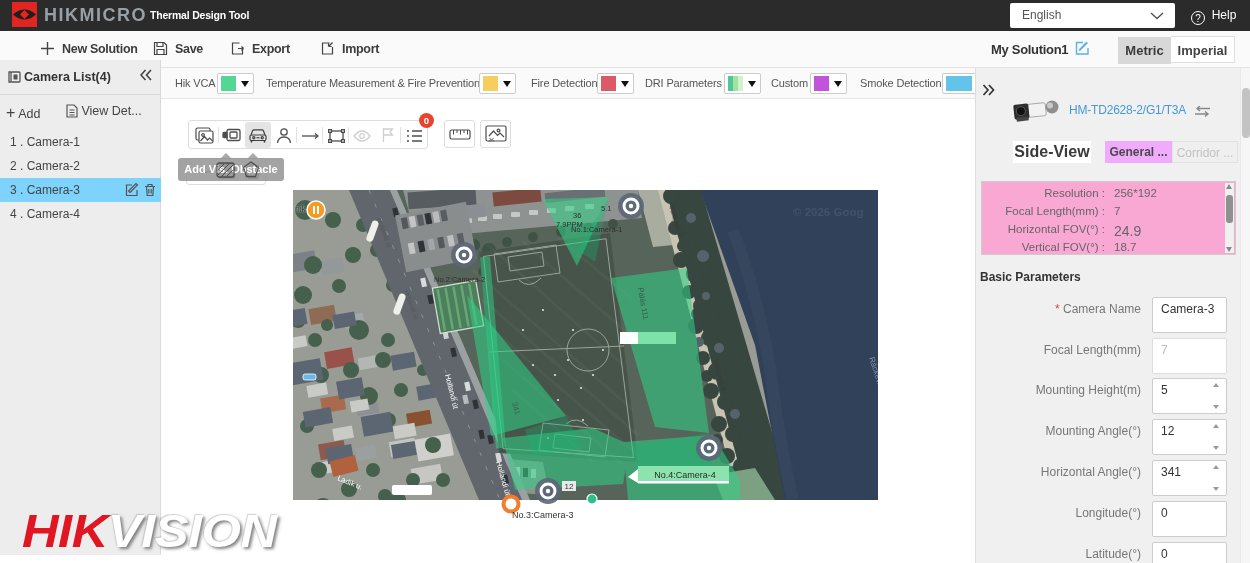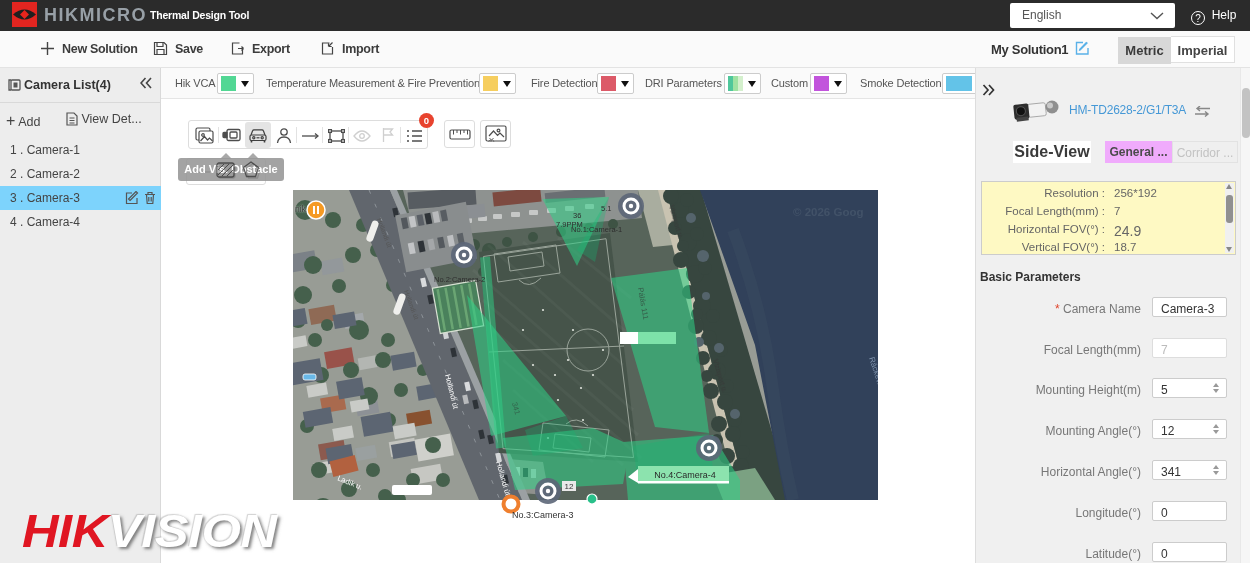--- a/index.html
+++ b/index.html
@@ -21,21 +21,21 @@
     font-weight:bold; letter-spacing:-0.3px; color:#3c3c3c; }
   .tbitem svg { vertical-align:-3px; margin-right:7px; }
   #mysol { position:absolute; left:991px; top:0; height:37px; line-height:37px;
     font-size:13px; font-weight:bold; letter-spacing:-0.3px; color:#333; }
   #unitbtns { position:absolute; left:1118px; top:5px; height:27px; white-space:nowrap; }
   .ubtn { display:inline-block; height:27px; line-height:27px; text-align:center; font-size:13px;
     font-weight:bold; }
   #metric { width:53px; background:#d8d8d8; color:#3a3a3a; }
   #imperial { width:64px; background:#fff; color:#444; border:1px solid #e0e0e0; border-left:none; }
   
-  #sidebar { position:absolute; left:0; top:68px; width:161px; height:495px; background:#ededed;
+  #sidebar { position:absolute; left:0; top:60px; width:161px; height:495px; background:#ededed;
     border-right:1px solid #d9d9d9; }
   #sbhead { position:absolute; left:0; top:0; width:100%; height:35px; border-bottom:1px solid #d9d9d9; }
   #sbhead .ttl { position:absolute; left:24px; top:10px; font-size:12.5px; font-weight:bold; color:#333; }
   #sbhead .coll { position:absolute; right:8px; top:9px; color:#555; }
   .sbbtn { position:absolute; top:44px; font-size:12.5px; color:#444; }
   .listitem { position:absolute; left:0; width:161px; height:24px; line-height:24px;
     font-size:12px; color:#444; padding-left:10px; }
   .listitem.sel { background:#7dd3fc; }
   
   #legend { position:absolute; left:161px; top:68px; width:814px; height:31px; background:#fafafa;
@@ -68,21 +68,21 @@
     font-weight:bold; text-align:center; line-height:23px; }
   
   #panel { position:absolute; left:975px; top:68px; width:265px; height:495px; background:#f0f0f0;
     border-left:1px solid #ddd; }
   #pgsb { position:absolute; left:1240px; top:68px; width:10px; height:495px; background:#f6f6f6;
     border-left:1px solid #e8e8e8; }
   #pgsb .thumb { position:absolute; left:1px; top:20px; width:8px; height:50px; background:#c3c3c3;
     border-radius:4px; }
   .frow { position:absolute; left:0; width:265px; height:24px; }
   .flabel { position:absolute; right:100px; top:5px; font-size:12px; color:#777; white-space:nowrap; }
-  .finput { position:absolute; left:176px; top:0; width:75px; height:20px; background:#fff;
+  .finput { position:absolute; left:176px; top:0; width:75px; height:36px; background:#fff;
     border:1px solid #ccc; border-radius:2px; font-size:12px; color:#333; line-height:22px;
     padding-left:8px; white-space:nowrap; overflow:hidden; }
   .finput.spin::before { content:""; position:absolute; right:7px; top:4px; width:0; height:0;
     border-left:3.5px solid transparent; border-right:3.5px solid transparent;
     border-bottom:4.5px solid #999; }
   .finput.spin::after { content:""; position:absolute; right:7px; bottom:4px; width:0; height:0;
     border-left:3.5px solid transparent; border-right:3.5px solid transparent;
     border-top:4.5px solid #999; }
   
   #hikv { position:absolute; left:22px; top:503px; font-size:47px; font-weight:bold;
@@ -658,21 +658,21 @@
   </svg>
   <div style="position:absolute;left:93px;top:35px;font-size:12px;letter-spacing:-0.2px;color:#4598d6;">HM-TD2628-2/G1/T3A</div>
   <svg style="position:absolute;left:218px;top:38px;" width="17" height="11" viewBox="0 0 17 11" fill="none" stroke="#888" stroke-width="1.4">
       <path d="M16 3H3M6 0.5L3 3l3 2.5" transform="translate(0,-0.5)"></path>
       <path d="M1 8h13M11 5.5L14 8l-3 2.5"></path>
     </svg>
   <div style="position:absolute;left:37px;top:73px;width:78px;height:22px;background:#fff;text-align:center;line-height:22px;font-size:16px;font-weight:bold;color:#3a3a3a;">Side-View</div>
   <div style="position:absolute;left:129px;top:73px;width:67px;height:22px;background:#f0abfc;text-align:center;line-height:22px;font-size:12px;font-weight:bold;color:#4a4a4a;">General ...</div>
   <div style="position:absolute;left:196px;top:73px;width:66px;height:22px;background:#efefef;border:1px solid #e2e2e2;text-align:center;line-height:22px;font-size:12px;color:#c2c2c2;">Corridor ...</div>
 
-  <div style="position:absolute;left:5px;top:113px;width:255px;height:74px;background:#fef9c3;border:1px solid #ccc;">
+  <div style="position:absolute;left:5px;top:113px;width:255px;height:74px;background:#f9a8d4;border:1px solid #ccc;">
     <div style="position:absolute;right:130px;top:5px;font-size:11.5px;color:#666;">Resolution :</div>
     <div style="position:absolute;left:132px;top:5px;font-size:11.5px;color:#666;">256*192</div>
     <div style="position:absolute;right:130px;top:23px;font-size:11.5px;color:#666;">Focal Length(mm) :</div>
     <div style="position:absolute;left:132px;top:23px;font-size:11.5px;color:#666;">7</div>
     <div style="position:absolute;right:130px;top:41px;font-size:11.5px;color:#666;">Horizontal FOV(°) :</div>
     <div style="position:absolute;left:132px;top:41px;font-size:14px;color:#666;">24.9</div>
     <div style="position:absolute;right:130px;top:59px;font-size:11.5px;color:#666;">Vertical FOV(°) :</div>
     <div style="position:absolute;left:132px;top:59px;font-size:11.5px;color:#666;">18.7</div>
     <div style="position:absolute;right:1px;top:1px;width:9px;height:70px;background:#f0f0f0;">
       <div style="position:absolute;left:1px;top:1px;width:0;height:0;border-left:3.5px solid transparent;border-right:3.5px solid transparent;border-bottom:5px solid #888;"></div>

